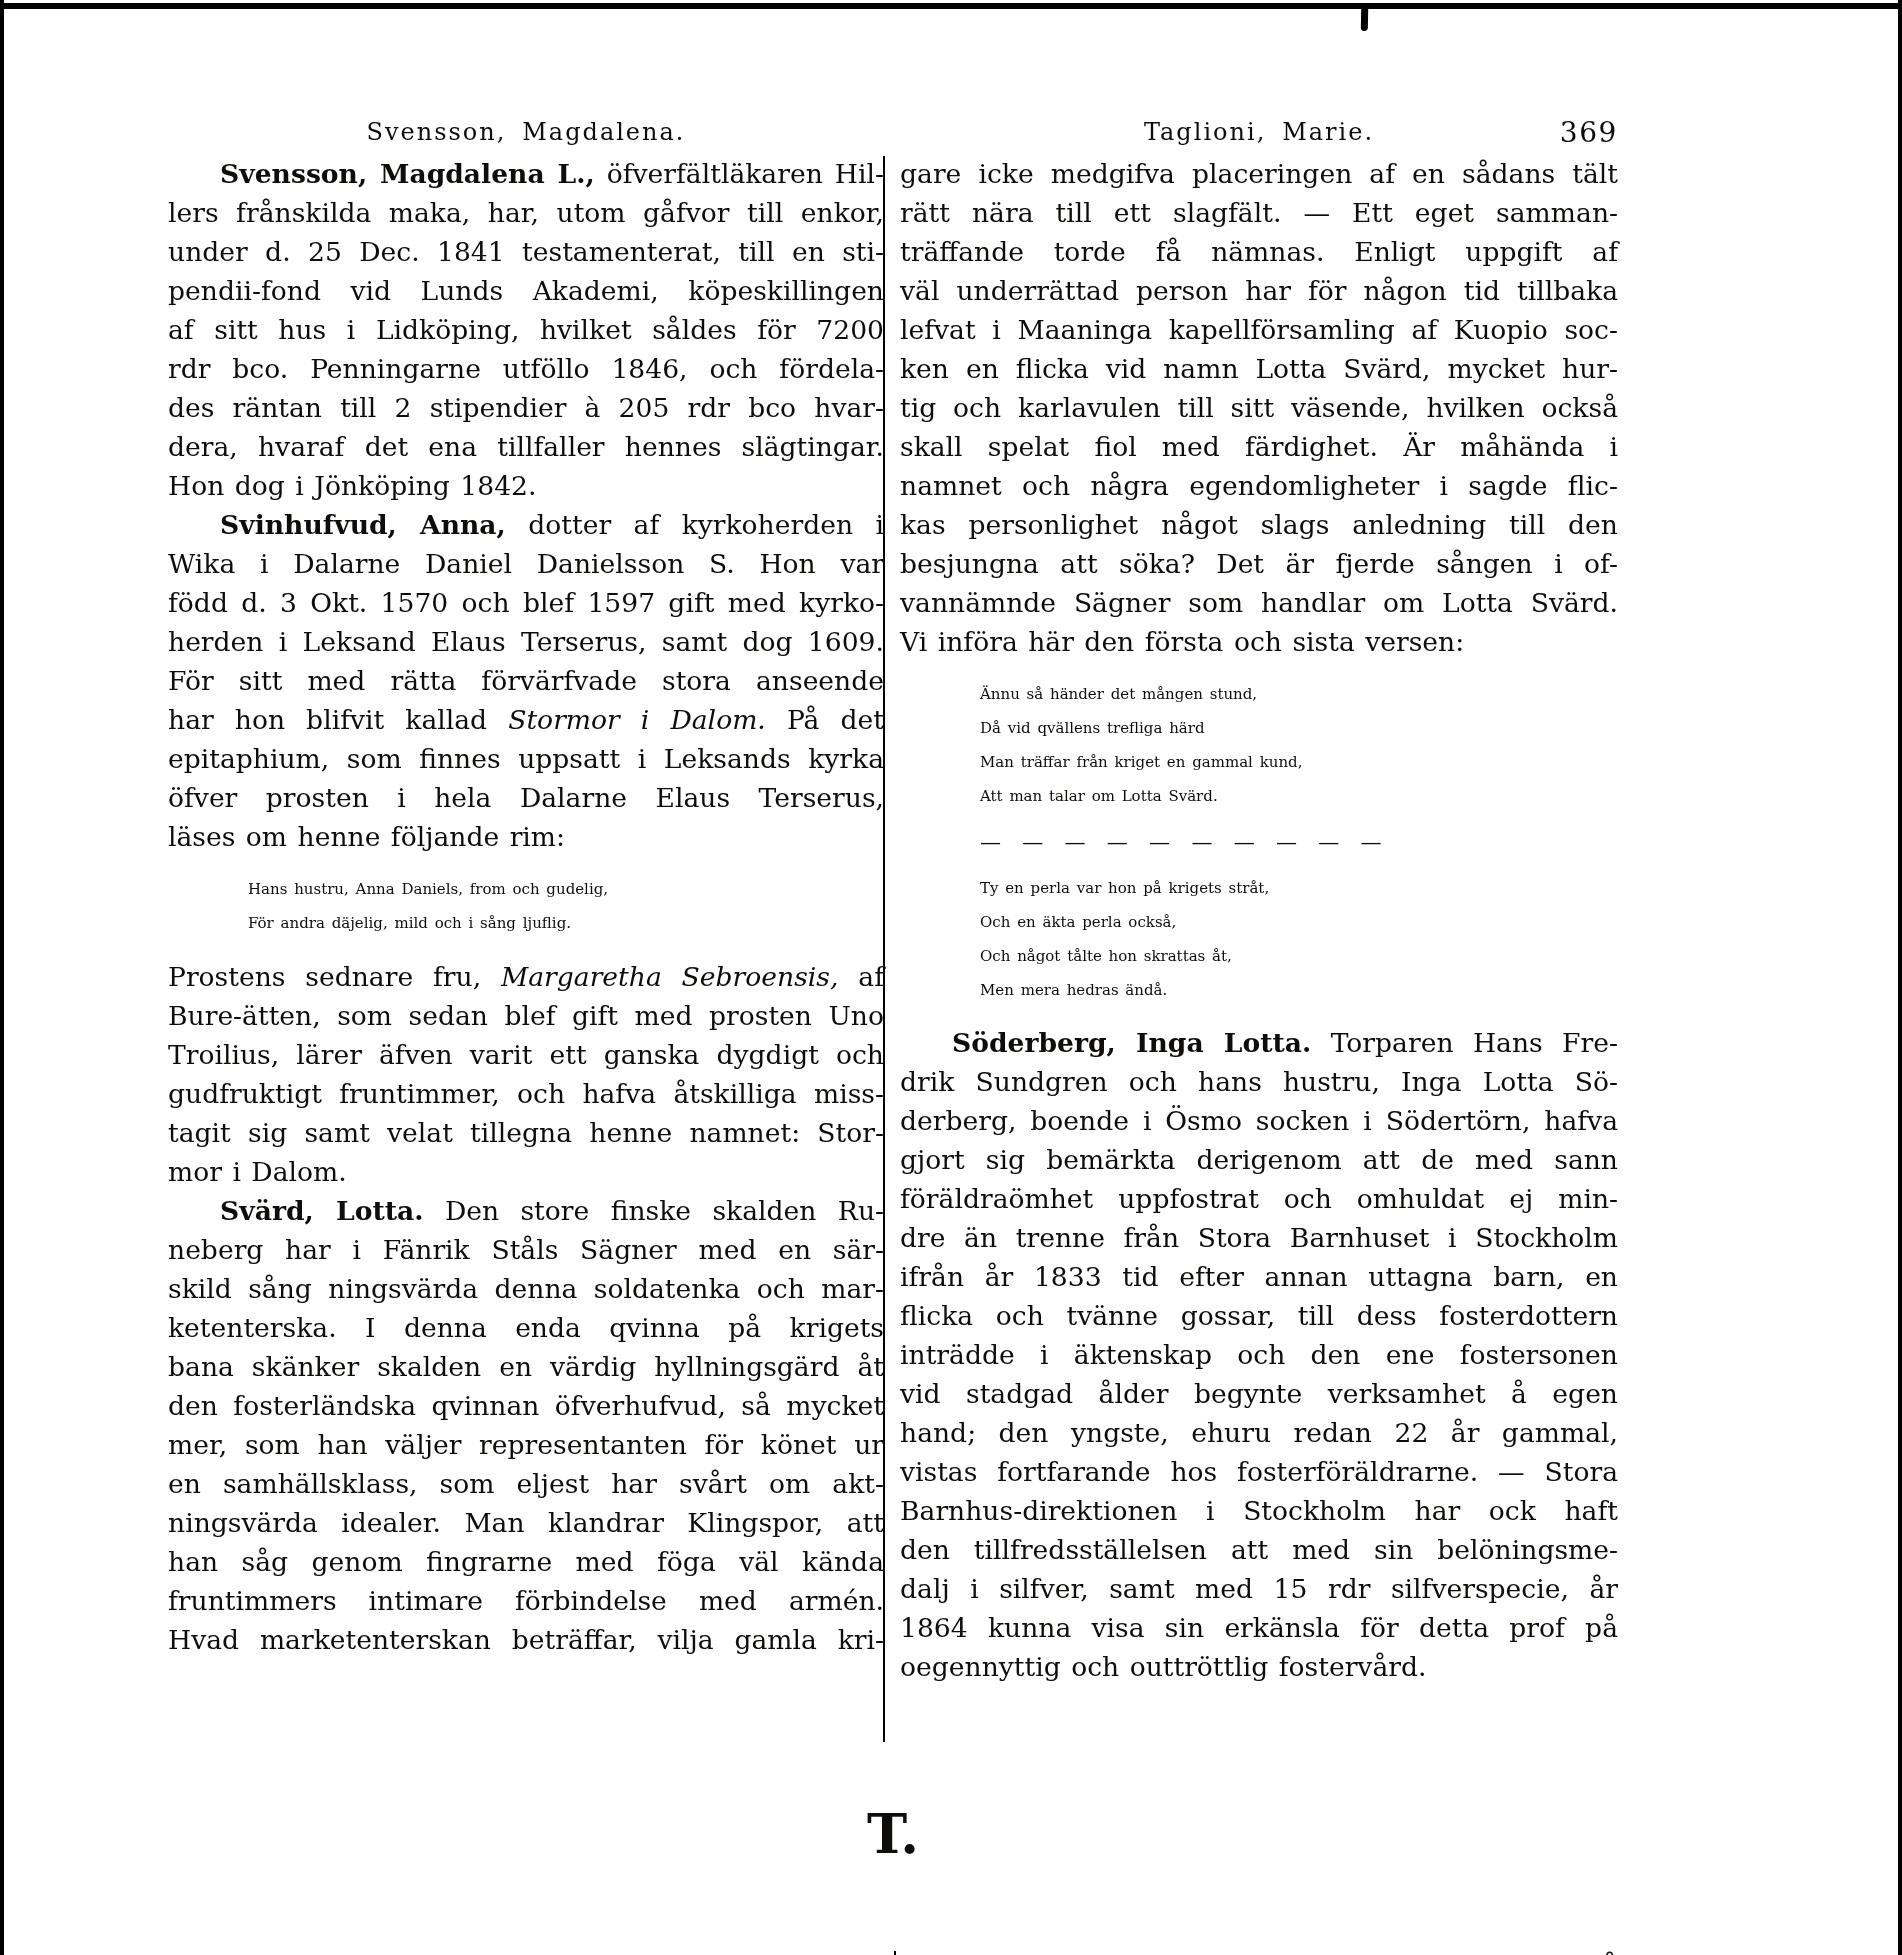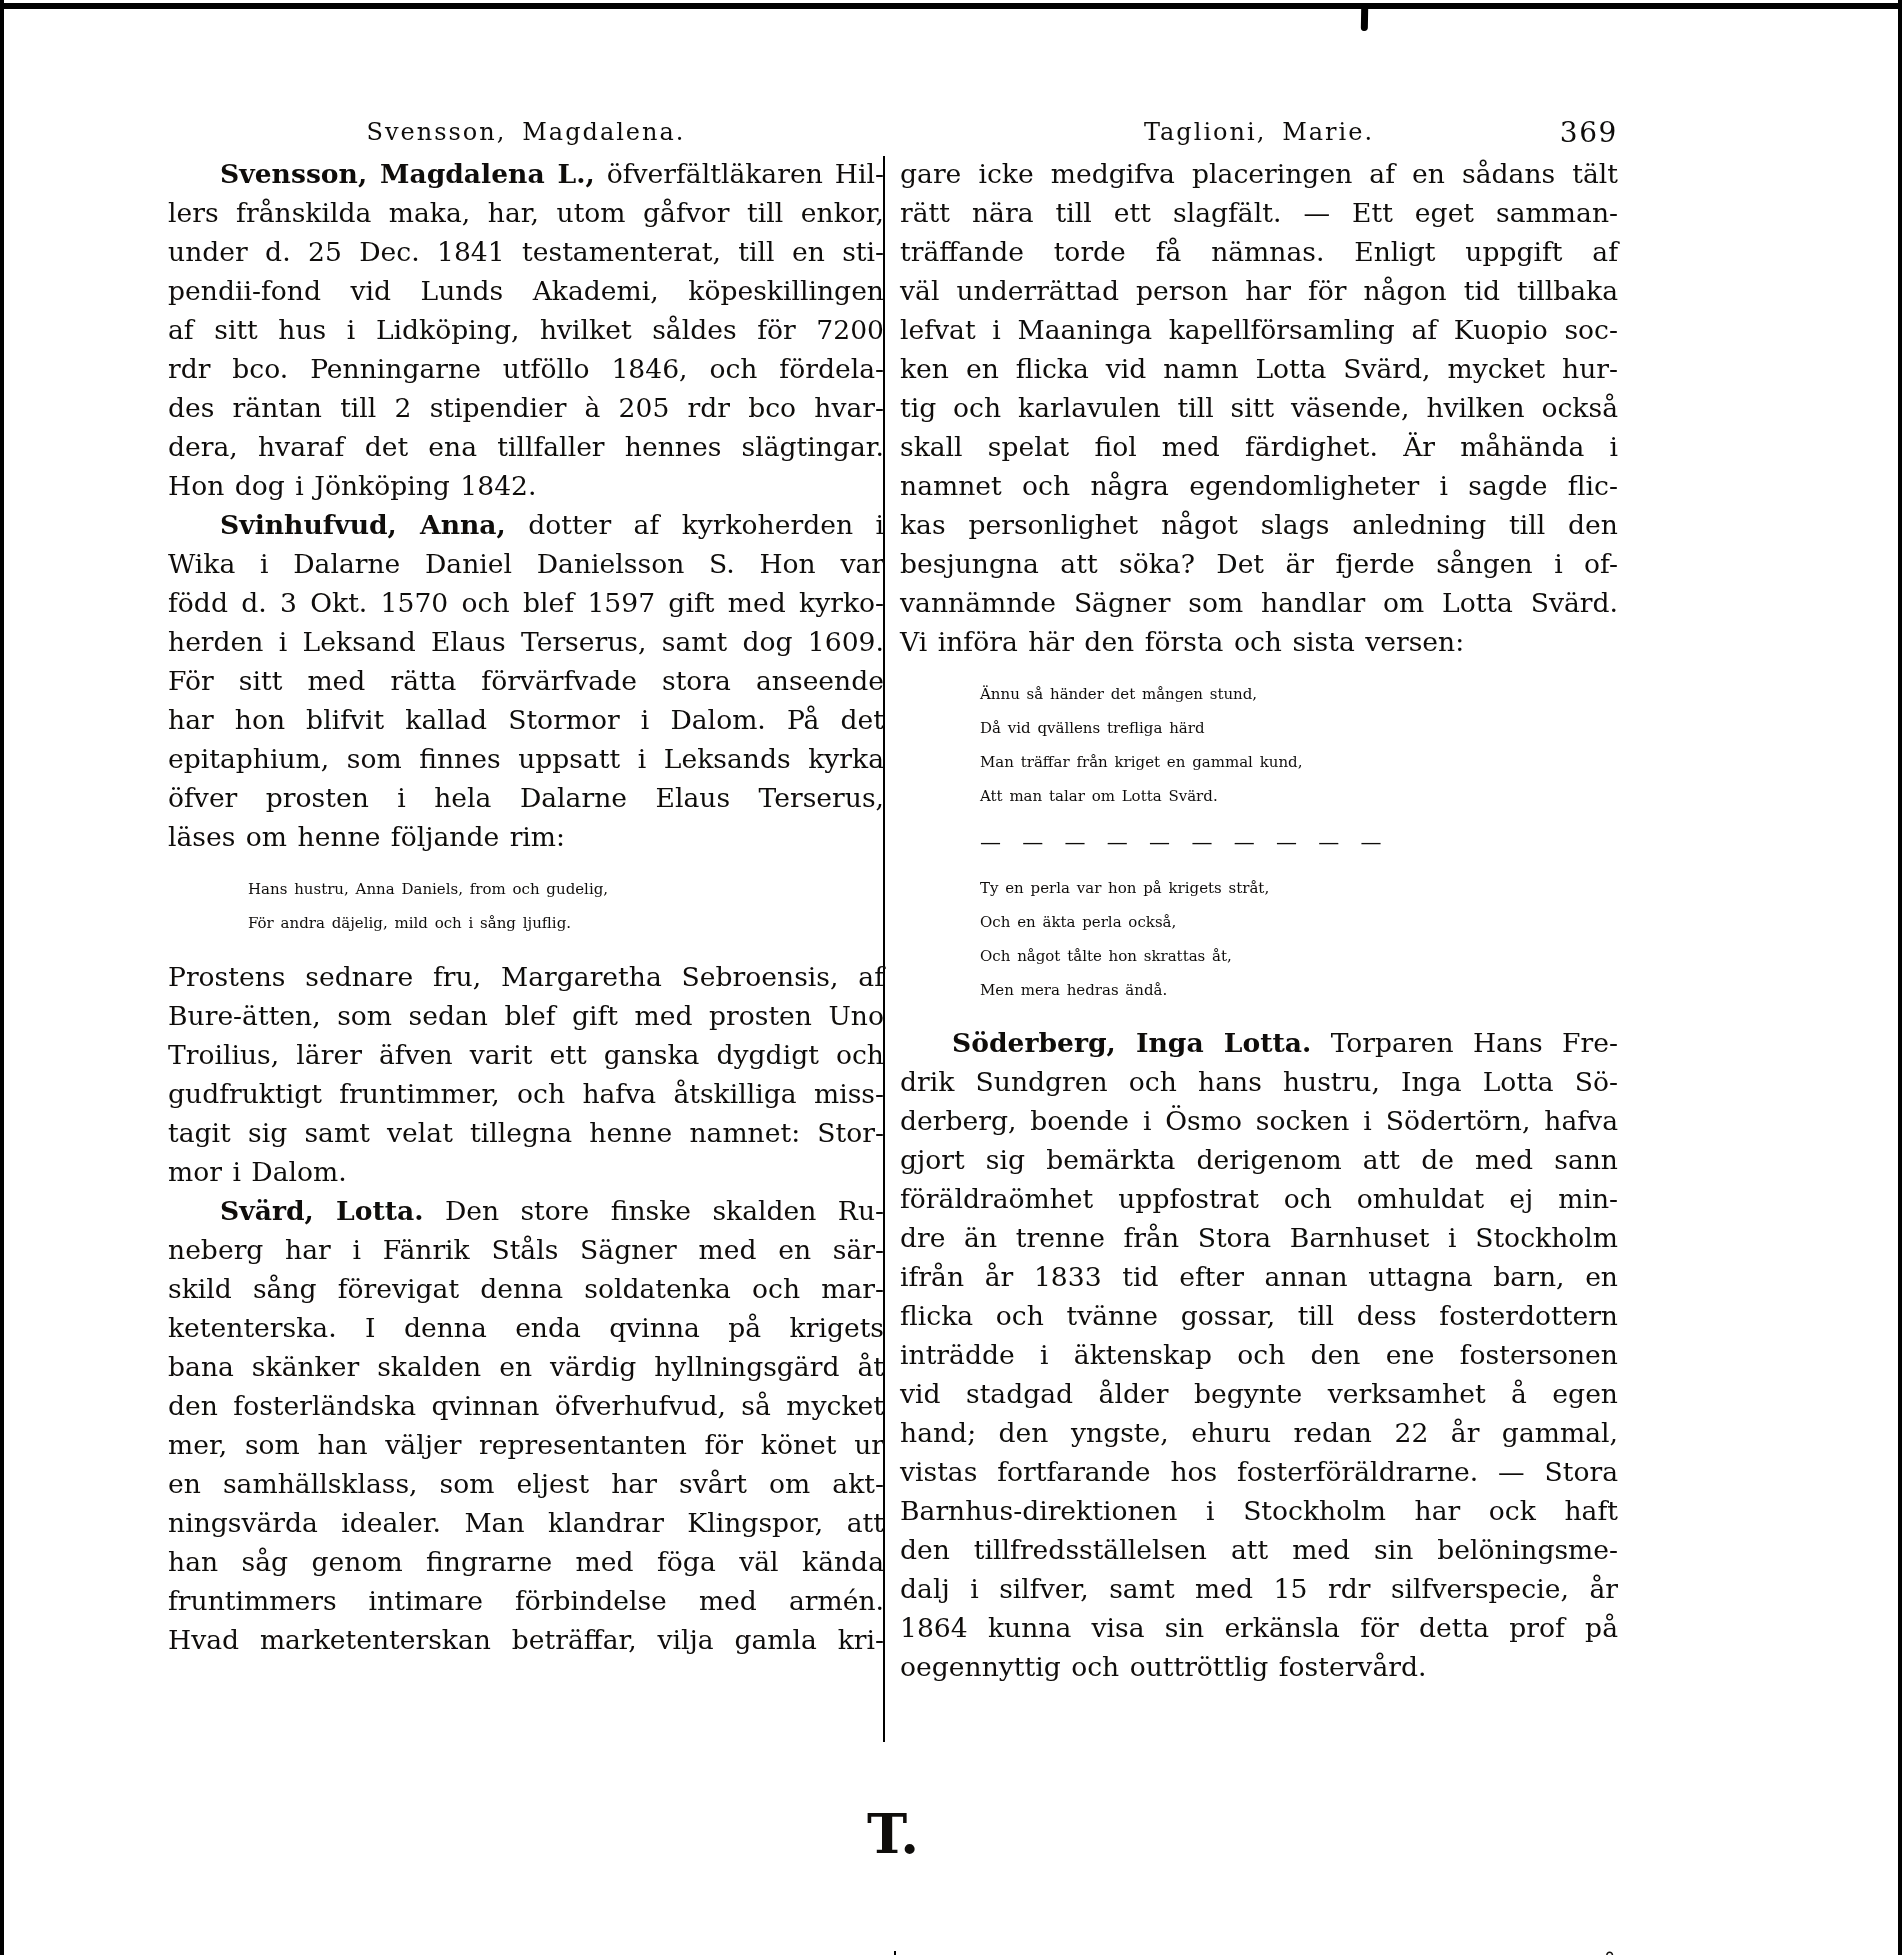--- a/index.html
+++ b/index.html
@@ -33,21 +33,21 @@
   .rule{position:absolute;width:1.6px;background:#000;}
   #column-rule-top{left:883px;top:156px;height:1586px;}
   #column-rule-bottom{left:894px;top:1951px;height:160px;}
   
   .block{margin:0;}
   .tl{min-height:39px;}
   .tl.just{text-align:justify;text-align-last:justify;}
   .tl.end{text-align:right;text-align-last:left;}
   .tl.first{text-indent:52px;}
   .bold{font-weight:700;}
-  .italic{}
+  .italic{font-style:italic;}
   .block.verse{margin:16.4px 0 16.4px 80px;}
   .block.verse .tl{font-size:15px;line-height:34px;min-height:34px;font-weight:500;}
   .block.dash{margin:-4.7px 0 -4.7px 80px;}
   .block.dash .tl{font-size:21px;line-height:34px;min-height:34px;letter-spacing:6.3px;white-space:nowrap;}
   
   #section-letter{
     position:absolute;left:168px;top:1803px;width:1450px;text-align:center;
     font-size:54px;font-weight:700;line-height:63px;
   }
 </style>
@@ -98,21 +98,21 @@
       <div class="tl just"><span>Prostens sednare fru, </span><span class="italic">Margaretha Sebroensis,</span><span> af</span></div>
       <div class="tl just"><span>Bure-ätten, som sedan blef gift med prosten Uno</span></div>
       <div class="tl just"><span>Troilius, lärer äfven varit ett ganska dygdigt och</span></div>
       <div class="tl just"><span>gudfruktigt fruntimmer, och hafva åtskilliga miss-</span></div>
       <div class="tl just"><span>tagit sig samt velat tillegna henne namnet: Stor-</span></div>
       <div class="tl end"><span>mor i Dalom.</span></div>
     </div>
     <div class="block p">
       <div class="tl just first"><span class="bold">Svärd, Lotta.</span><span>  Den store finske skalden Ru-</span></div>
       <div class="tl just"><span>neberg har i Fänrik Ståls Sägner med en sär-</span></div>
-      <div class="tl just"><span>skild sång förevigat denna soldatenka och mar-</span></div>
+      <div class="tl just"><span>skild sång ningsvärda denna soldatenka och mar-</span></div>
       <div class="tl just"><span>ketenterska.  I denna enda qvinna på krigets</span></div>
       <div class="tl just"><span>bana skänker skalden en värdig hyllningsgärd åt</span></div>
       <div class="tl just"><span>den fosterländska qvinnan öfverhufvud, så mycket</span></div>
       <div class="tl just"><span>mer, som han väljer representanten för könet ur</span></div>
       <div class="tl just"><span>en samhällsklass, som eljest har svårt om akt-</span></div>
       <div class="tl just"><span>ningsvärda idealer.  Man klandrar Klingspor, att</span></div>
       <div class="tl just"><span>han såg genom fingrarne med föga väl kända</span></div>
       <div class="tl just"><span>fruntimmers intimare förbindelse med armén.</span></div>
       <div class="tl just"><span>Hvad marketenterskan beträffar, vilja gamla kri-</span></div>
     </div>

